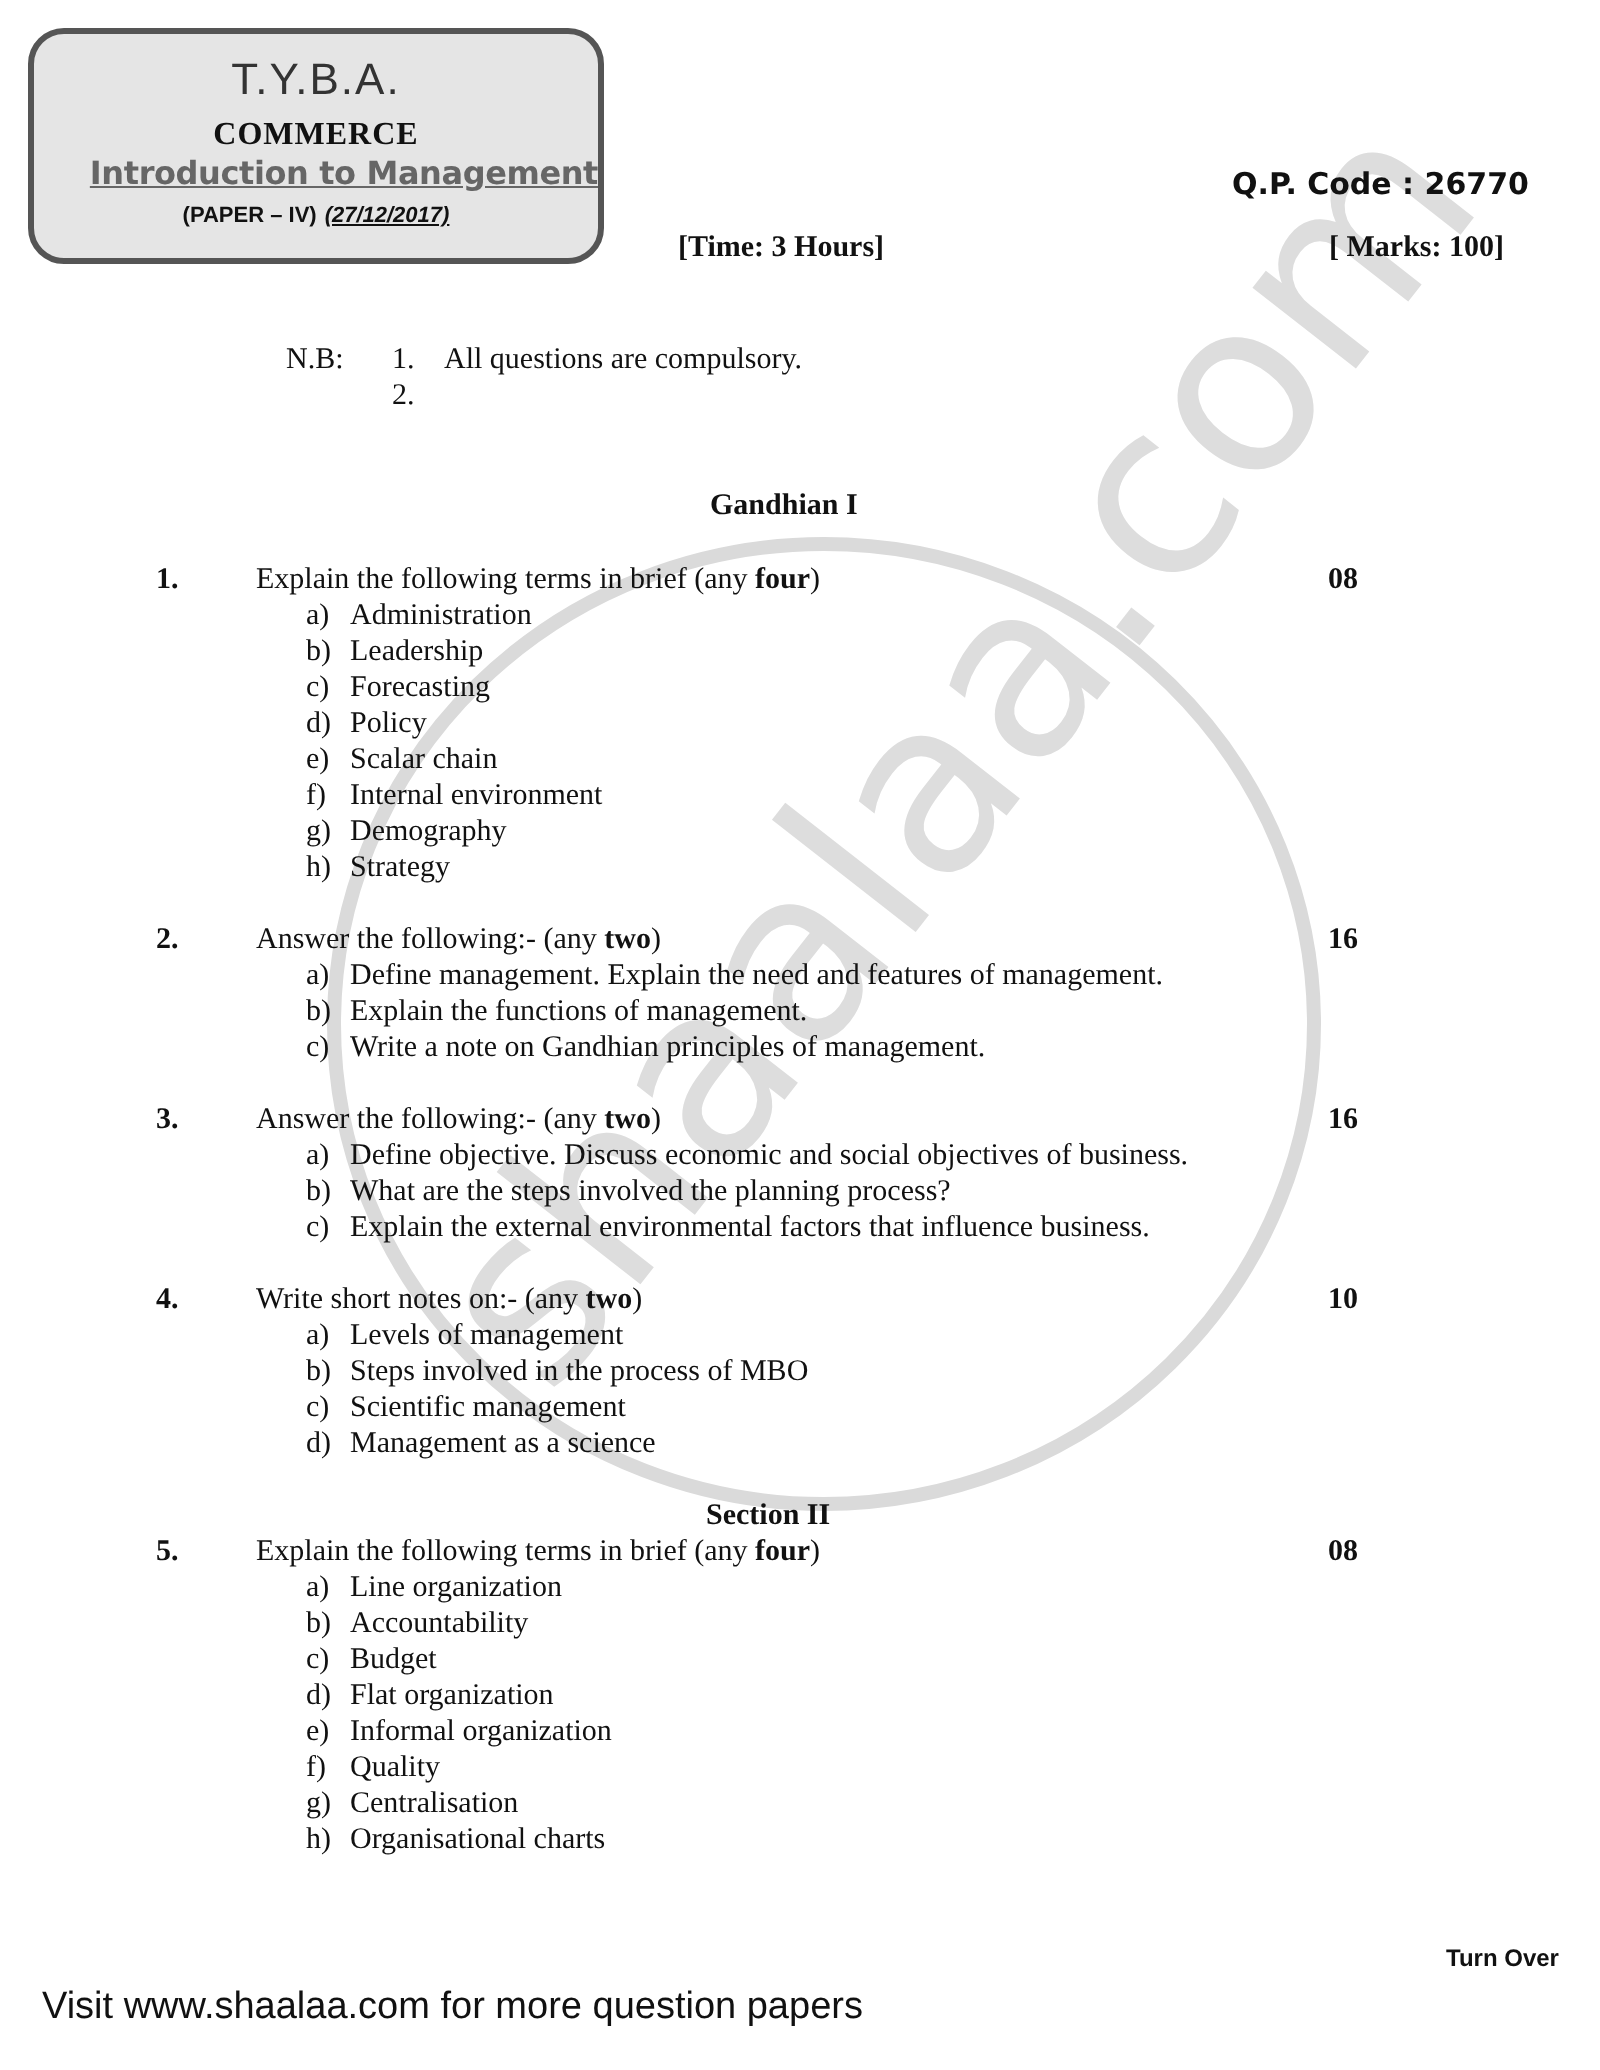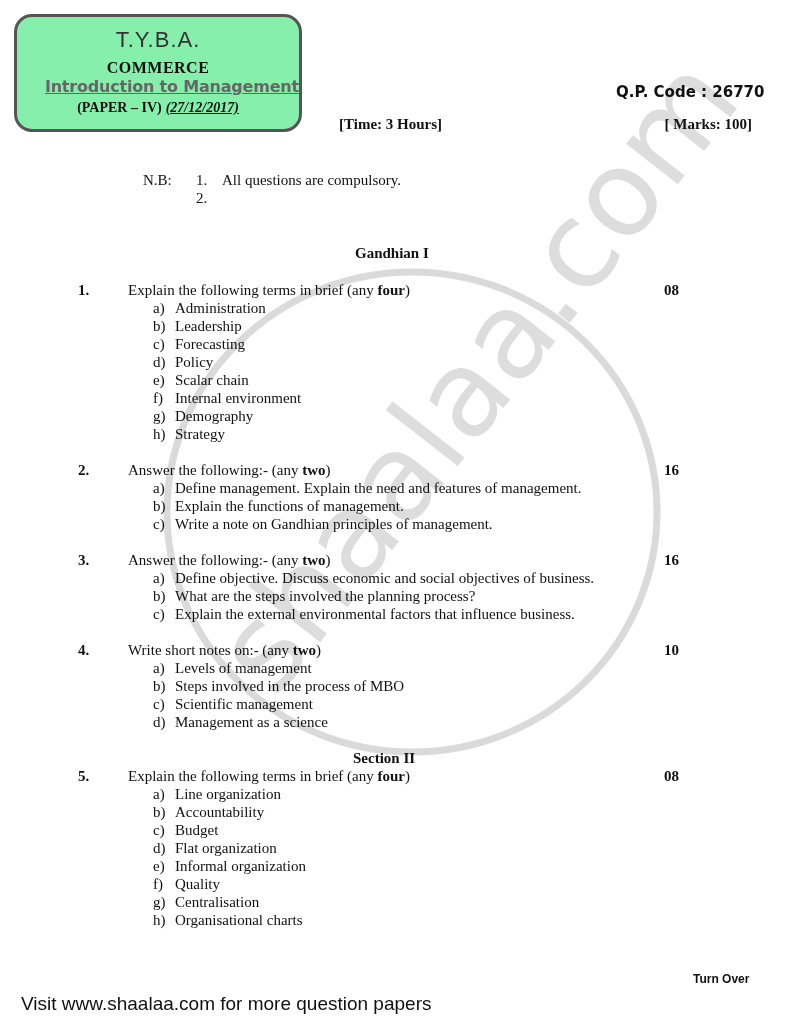--- a/index.html
+++ b/index.html
@@ -1,39 +1,39 @@
 <!DOCTYPE html>
 <html><head>
 <meta charset="utf-8">
 <style>
   html, body { margin:0; padding:0; background:#fff; }
   body { width:800px; height:1035px; position:relative; overflow:hidden; font-family:"Liberation Serif", serif; color:#111; }
-  .header-box { position:absolute; left:14px; top:14px; width:288px; height:118px; border:3px solid #555; border-radius:18px; box-sizing:border-box; text-align:center; background:#86efac; }
+  .header-box { position:absolute; left:14px; top:14px; width:288px; height:118px; border:3px solid #555; border-radius:18px; box-sizing:border-box; text-align:center; background:#e5e5e5; }
   .hb-title { font-family:"Liberation Sans", sans-serif; font-size:22px; color:#333; margin-top:10px; letter-spacing:1px; line-height:26px; }
   .hb-subject { font-family:"Liberation Serif", serif; font-weight:bold; font-size:16px; color:#111; line-height:18px; margin-top:6px; letter-spacing:0.5px; }
   .hb-course { font-family:"DejaVu Sans", sans-serif; font-weight:bold; font-size:16px; color:#666; text-decoration:underline; line-height:20px; letter-spacing:-0.2px;text-align:right; }
-  .hb-paper { font-family:Liberation Serif, serif; font-weight:bold; font-size:14px; line-height:18px; margin-top:2px; }
+  .hb-paper { font-family:Liberation Sans, sans-serif; font-weight:bold; font-size:11px; line-height:18px; margin-top:2px; }
   .hb-paper .date { font-style:italic; text-decoration:underline; margin-left:4px; }
   .qp-code { position:absolute; left:616px; top:83px; font-family:"DejaVu Sans", sans-serif; font-weight:bold; font-size:15px; }
   .time { position:absolute; left:339px; top:116px; font-weight:bold; font-size:15px; }
   .marks { position:absolute; right:48px; top:116px; font-weight:bold; font-size:15px; }
   .nb { position:absolute; left:143px; top:171px; font-size:15px; line-height:18px; }
   .nb-label { position:absolute; left:0; top:0; }
   .nb-items { position:absolute; left:53px; top:0; width:400px; }
   .nb-item { display:flex; white-space:nowrap; }
   .nb-num { width:26px; }
   .section-title { position:absolute; font-weight:bold; font-size:15px; }
   .question { position:absolute; left:0; width:800px; font-size:15px; line-height:18px; }
   .q-num { position:absolute; left:78px; top:0; font-weight:bold; }
   .q-text { position:absolute; left:128px; top:0; white-space:nowrap; }
   .q-marks { position:absolute; left:664px; top:0; font-weight:bold;text-align:center; }
   .q-items { position:absolute; left:153px; top:18px; }
   .q-item { display:flex; white-space:nowrap; height:18px; }
   .q-letter { width:22px; }
-  .turn-over { position:absolute; left:693px; top:972px; font-family:"Liberation Sans", sans-serif; font-weight:bold; font-size:12px; }
+  .turn-over { position:absolute; left:723px; top:972px; font-family:"Liberation Sans", sans-serif; font-weight:bold; font-size:12px; }
   .footer { position:absolute; left:21px; top:993px; font-family:"Liberation Sans", sans-serif; font-size:19px; color:#111; }
   .watermark { position:absolute; left:0; top:0; width:800px; height:1035px; pointer-events:none; }
 </style>
 </head>
 <body>
 
 <svg class="watermark" viewBox="0 0 800 1035">
   <ellipse cx="412" cy="512" rx="245" ry="240" fill="none" stroke="#dadada" stroke-width="7"></ellipse>
   <text x="0" y="0" transform="translate(275,700) rotate(-52)" font-family="DejaVu Sans, sans-serif" font-size="120" fill="#dddddd">shaalaa.com</text>
 </svg>

